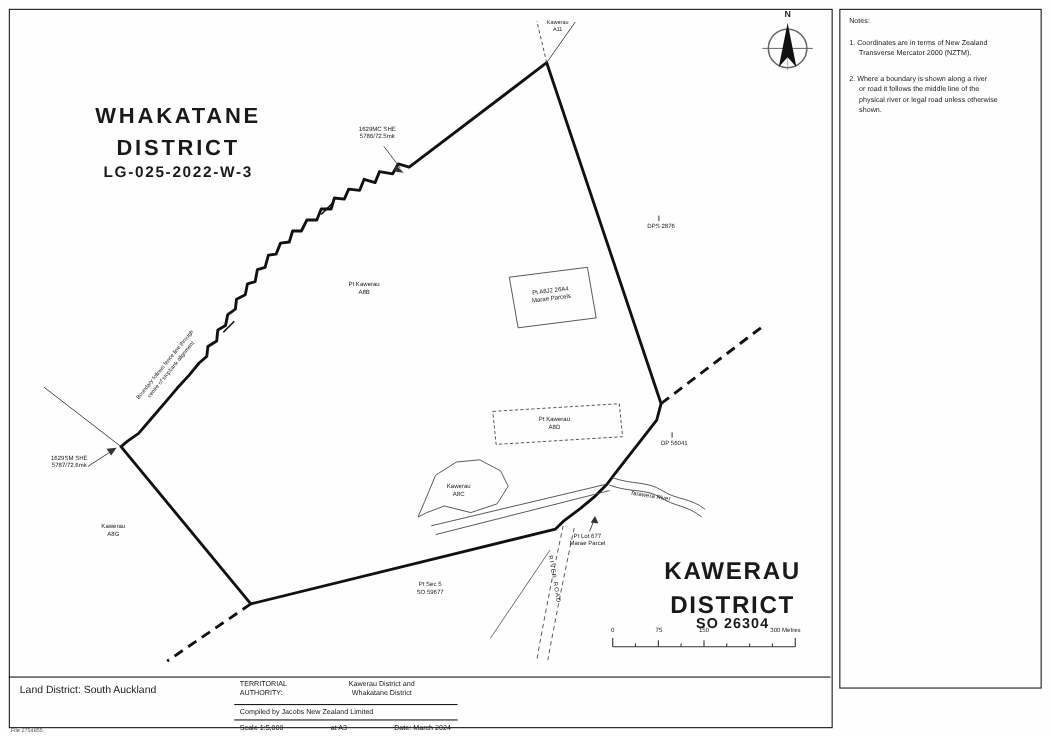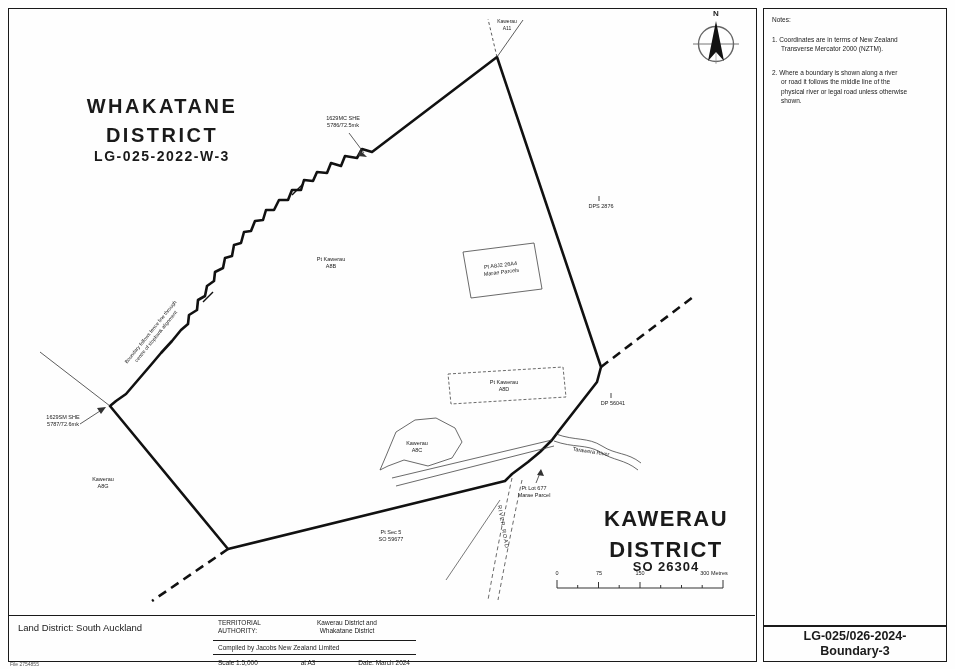--- a/index.html
+++ b/index.html
@@ -154,22 +154,20 @@
   <div class="abs notes-box">
     <div class="notes-title">Notes:</div>
     <div class="note-item">1. Coordinates are in terms of New Zealand
 Transverse Mercator 2000 (NZTM).</div>
     <div class="note-item">2. Where a boundary is shown along a river
 or road it follows the middle line of the
 physical river or legal road unless otherwise
 shown.</div>
   </div>
 
-  <div class="abs sheet-box">LG-025/026-2024-
-Boundary-3</div>
 
   <div class="abs title-row">
     <div class="tcell1">
       <span>Land District: South Auckland</span>
       <span class="file-ref">File 2754855</span>
     </div>
     <div class="tcell3">
       <div class="ta-row">
         <div class="ta-label">TERRITORIAL
 AUTHORITY:</div>

